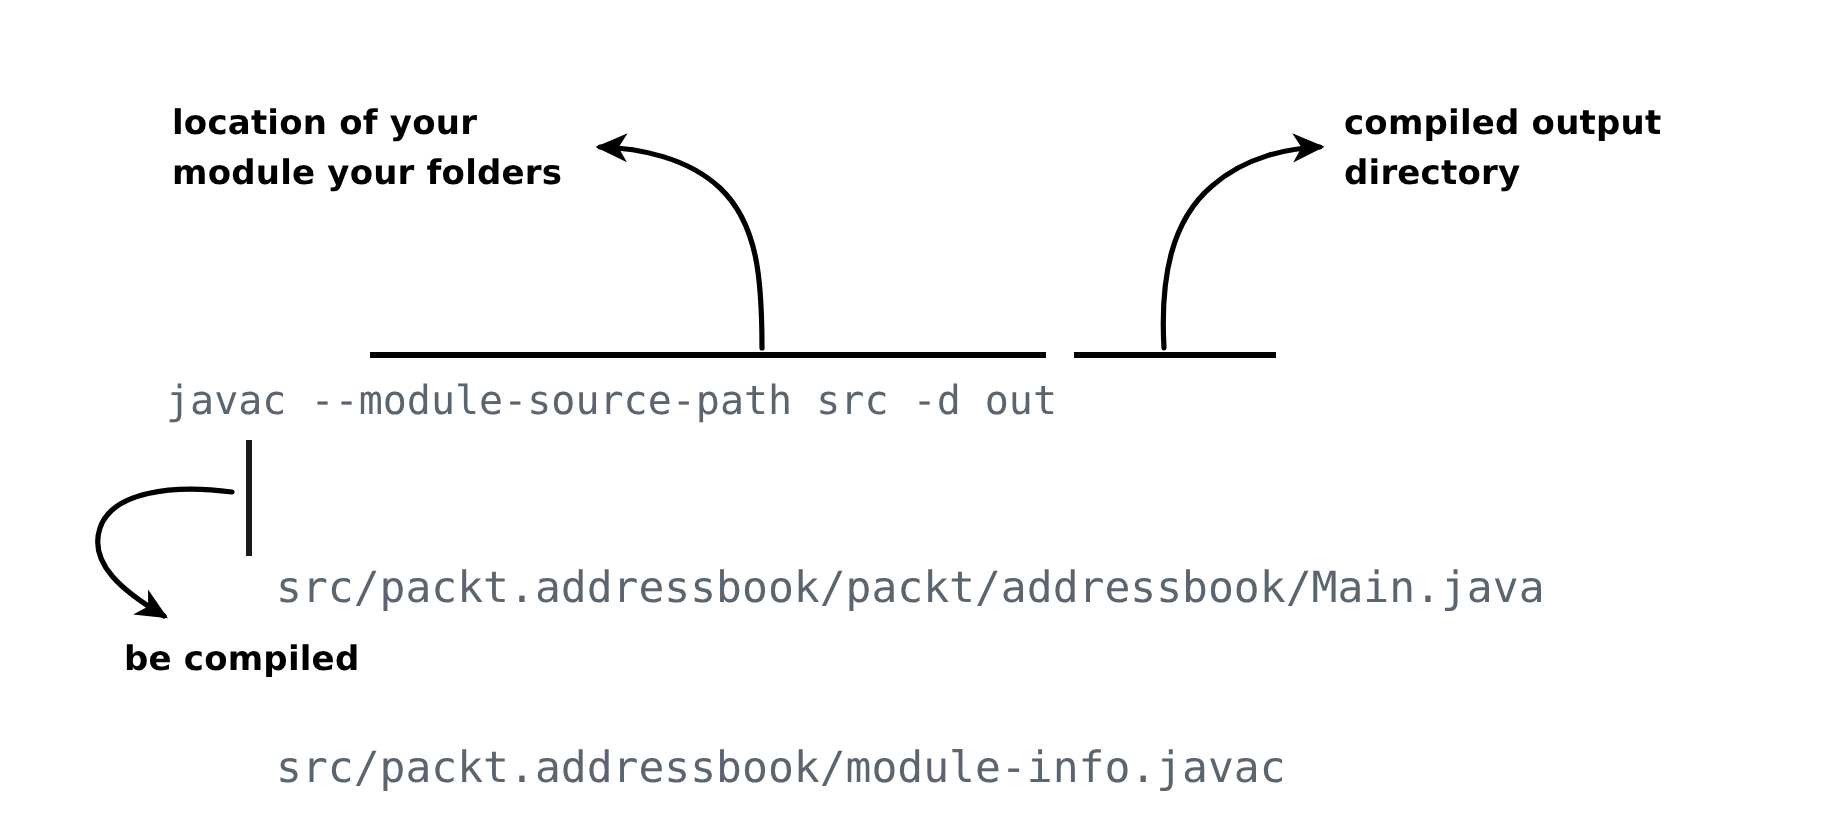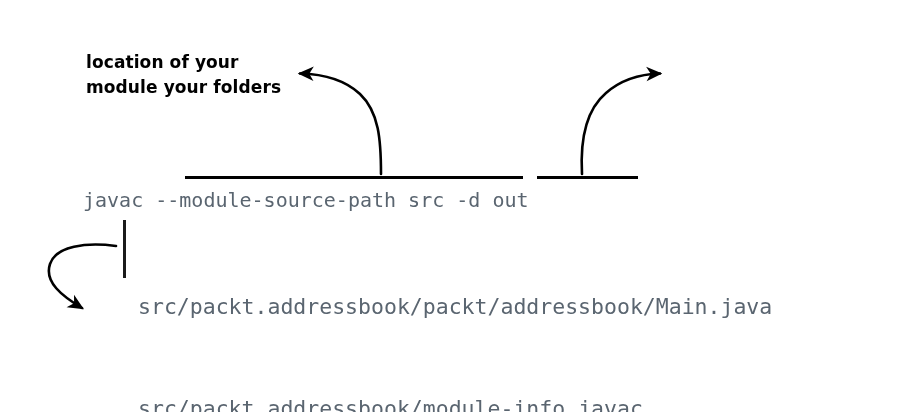--- a/index.html
+++ b/index.html
@@ -75,21 +75,20 @@
     text-align: center;
   }
   #source-file-list {
     left: 138px;
     top: 220px;
     font-size: 21.5px;
     line-height: 30px;
   }
   #source-file-list .file-path {
     display: block;
-    margin-top: 12px;
   }
 
   
   .underline-bar {
     position: absolute;
     height: 3px;
     background: #000000;
   }
   #underline-module-source-path {
     left: 185px;
@@ -154,17 +153,22 @@
   <div class="code-text" id="source-file-list">
     <span class="file-path">src/packt.addressbook/packt/addressbook/Main.java</span>
     <span class="file-path">src/packt.addressbook/module-info.javac</span>
   </div>
 
   <div class="annotation" id="annotation-module-root">
     <span class="ann-line">location of your</span>
     <span class="ann-line">module your folders</span>
   </div>
 
+  <div class="annotation" id="annotation-output-dir">
+    <span class="ann-line">compiled output</span>
+    <span class="ann-line">directory</span>
+  </div>
 
   <div class="annotation" id="annotation-source-files">
+    <span class="ann-line">be compiled</span>
   </div>
 
 </div>
 
 </body></html>

